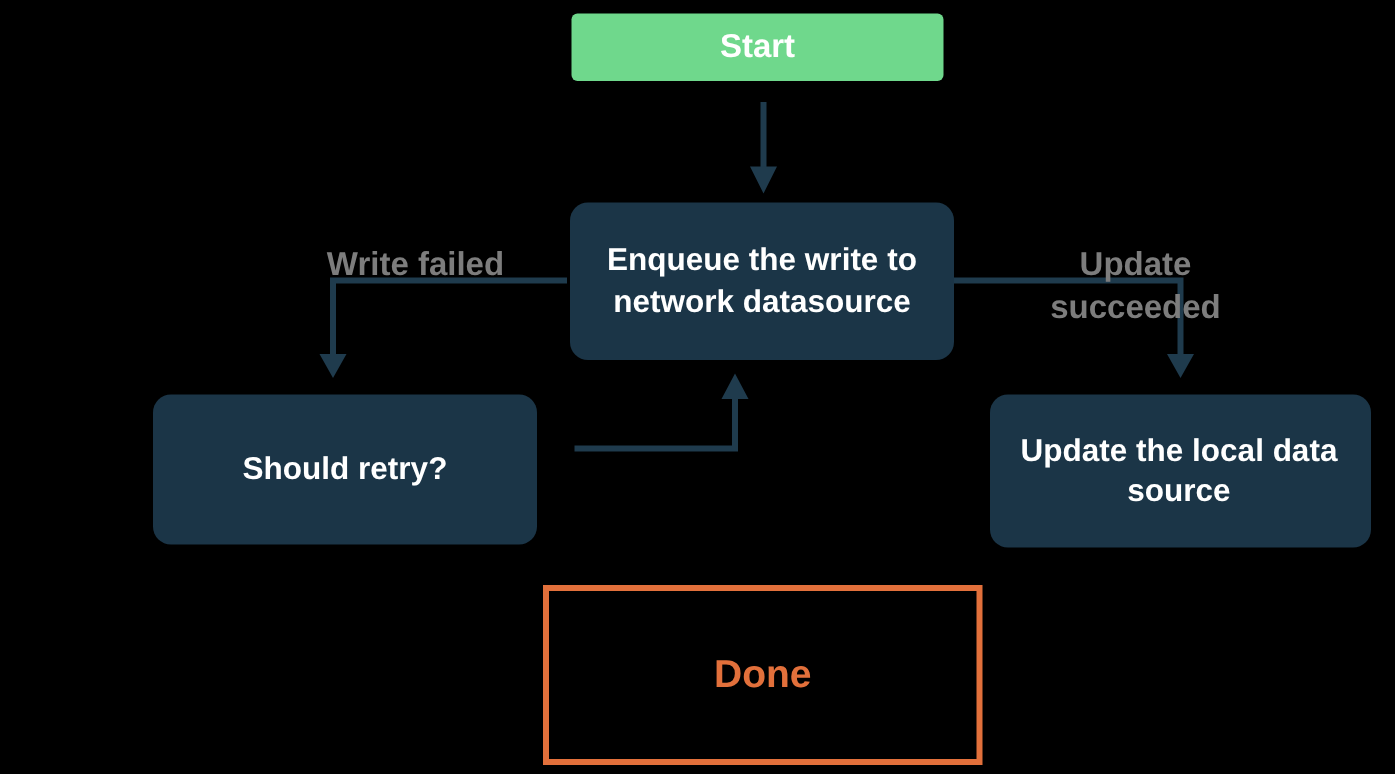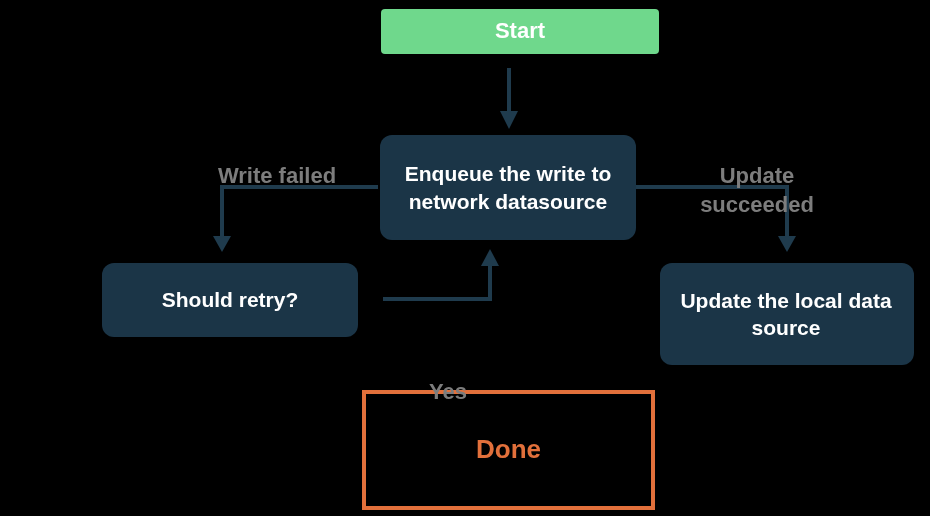--- a/index.html
+++ b/index.html
@@ -11,28 +11,28 @@
   .stage{
     position:relative;width:930px;height:516px;background:var(--bg);
     overflow:hidden;margin:0 auto;
   }
   .node{
     position:absolute;display:flex;align-items:center;justify-content:center;
     text-align:center;font-weight:bold;font-size:21px;line-height:1.3;
     color:var(--white);
   }
   .node-start{
-    left:381px;top:9px;width:278px;height:45px;
+    left:381px;top:9px;width:248px;height:45px;
     background:var(--green);border-radius:4px;font-size:22px;
   }
   .node-process{
     background:var(--navy);border-radius:12px;padding:0 14px;
   }
   .node-enqueue{left:380px;top:135px;width:256px;height:105px;}
-  .node-retry{left:102px;top:263px;width:256px;height:74px;}
+  .node-retry{left:102px;top:263px;width:256px;height:100px;}
   .node-update{left:660px;top:263px;width:254px;height:102px;padding-left:12px;}
   .node-done{
     left:362px;top:390px;width:293px;height:120px;
     background:transparent;border:4px solid var(--orange);
     color:var(--orange);border-radius:0;font-size:26px;
   }
   .edge-label{
     position:absolute;color:var(--gray);font-weight:bold;font-size:22px;
     line-height:29px;text-align:center;margin-top:48px;
   }
@@ -89,16 +89,15 @@
   </div>
 
   <div class="node node-done">
     <span>Done</span>
   </div>
 
   <div class="edge-label lbl-write-failed">Write failed</div>
 
   <div class="edge-label lbl-write-succeeded">Update succeeded</div>
 
-  <div class="edge-label lbl-yes">Yes</div>
 
 
 </div>
 
 </body></html>

